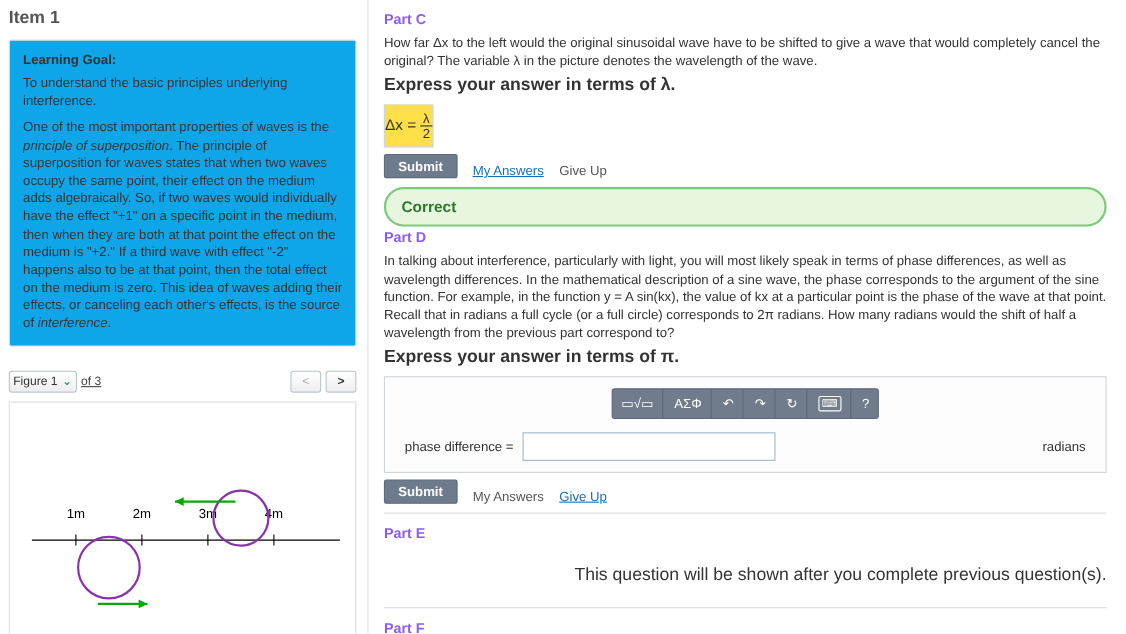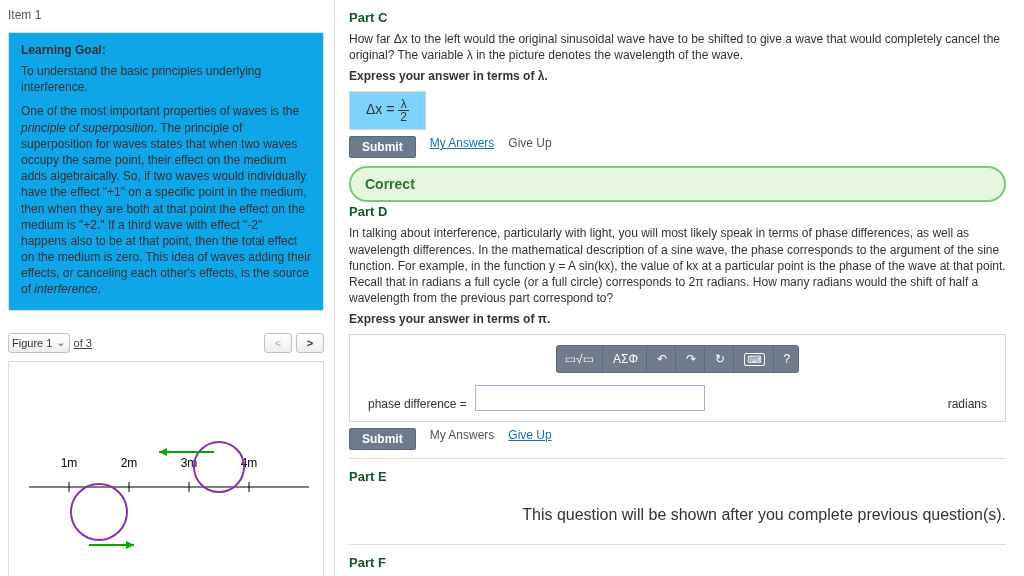--- a/index.html
+++ b/index.html
@@ -1,48 +1,48 @@
 <!DOCTYPE html>
 <html><head>
 <meta charset="utf-8">
 <style>
   * { box-sizing: border-box; margin: 0; padding: 0; }
   body { font-family: Arial, Helvetica, sans-serif; font-size: 12px; color: #333; background: #fff; width: 1024px; height: 576px; overflow: hidden; }
   .page { display: flex; height: 100%; }
   .left-col { width: 335px; padding: 8px 10px 8px 8px; border-right: 1px solid #d9dde0; }
   .right-col { flex: 1; padding: 8px 18px 8px 14px; overflow: hidden; }
-  .item-title { font-size: 12px; font-weight: 400; color: #555; margin-bottom: 10px; }
+  .item-title { font-size: 16px; font-weight: 700; color: #555; margin-bottom: 10px; }
   .learning-box { border: 1px solid #d9dde0; background: #0ea5e9; border-radius: 2px; padding: 10px 12px 12px; margin-bottom: 22px; }
   .lg-head { font-weight: bold; margin-bottom: 6px; color: #333; font-size: 12px; }
   .lg-text { font-size: 12px; color: #333; line-height: 1.35; margin-bottom: 8px; }
   .lg-para { font-size: 12px; color: #333; line-height: 1.35; }
   .lg-para i { font-style: italic; }
   .figure-bar { display: flex; align-items: center; gap: 4px; margin-bottom: 8px; }
   .figure-sel { border: 1px solid #b9c4cf; background: linear-gradient(#fff,#eee); font-size: 11px; padding: 1px 3px; height: 20px; display: inline-flex; align-items: center; border-radius: 3px; }
   .of3 { font-size: 11px; color: #444; margin-right: auto; text-decoration: underline; }
   .nav-btn { width: 28px; height: 20px; border: 1px solid #b9c4cf; background: linear-gradient(#fff,#eee); border-radius: 3px; font-size: 11px; line-height: 18px; text-align: center; cursor: pointer; }
   .nav-btn.disabled { color: #aaa; }
   .figure-frame { border: 1px solid #d9dde0; height: 240px; position: relative; background: #fff; }
   .wave-svg { position: absolute; top: 55px; left: 10px; }
-  .part-head { font-weight: bold; font-size: 13px; margin: 2px 0 6px; color: #14532d; }
+  .part-head { font-weight: bold; font-size: 13px; margin: 2px 0 6px; color: #8b5cf6; }
   .qtext { font-size: 12px; color: #333; line-height: 1.35; margin-bottom: 6px; }
-  .express { font-weight: bold; font-size: 12px; margin-bottom: 8px; }
-  .answer-disp { border: 1px solid #d0d5da; background: #7dd3fc; padding: 6px 16px; display: inline-block; margin-bottom: 6px; font-size: 14px; }
-  .submit-row { display: flex; align-items: flex-start; gap: 14px; margin-bottom: 8px; }
+  .express { font-weight: bold; font-size: 16px; margin-bottom: 8px; }
+  .answer-disp { border: 1px solid #d0d5da; background: #fde047; padding: 6px 0; display: inline-block; margin-bottom: 6px; font-size: 14px; }
+  .submit-row { display: flex; align-items: flex-end; gap: 14px; margin-bottom: 8px; }
   .submit-btn { background: #6d7b8d; color: #fff; border: 1px solid #5b6a7c; padding: 3px 12px; font-size: 12px; border-radius: 2px; cursor: pointer; font-weight: bold; }
   .link { color: #146ebe; text-decoration: none; cursor: pointer; font-size: 12px; }
   .link.u { text-decoration: underline; }
   .plain { color: #555; font-size: 12px; }
   .correct-box { border: 2px solid #7bc97b; background: #e7f7df; border-radius: 18px; padding: 8px 14px; font-weight: bold; color: #2a7a2a; font-size: 14px; width: 100%; }
   .divider { border-top: 1px solid #d9dde0; margin: 4px 0 10px; }
   .input-widget { border: 1px solid #d0d5da; padding: 10px 12px 10px; margin-bottom: 6px; background: #fdfdfd; }
   .toolbar { display: flex; align-items: center; gap: 2px; background: #707c8b; border: 1px solid #5b6a7c; border-radius: 3px; padding: 0; width: fit-content; margin: 0 auto 12px; height: 28px; }
   .tb-btn { color: #fff; font-size: 12px; padding: 0 8px; height: 100%; display: flex; align-items: center; border-right: 1px solid #5b6a7c; cursor: pointer; }
   .tb-btn:last-child { border-right: none; }
-  .input-row { display: flex; align-items: flex-end; gap: 8px; font-size: 12px; padding: 0 6px; }
+  .input-row { display: flex; align-items: center; gap: 8px; font-size: 12px; padding: 0 6px; }
   .ans-input { border: 1px solid #9fb4cc; width: 230px; height: 26px; background: #fff; }
   .partE-msg { text-align: right; color: #333; font-size: 16px; padding: 16px 0; }
   .frac { display: inline-block; text-align: center; vertical-align: middle; font-size: 12px; line-height: 1; }
   .frac .num { display: block; border-bottom: 1px solid #333; padding: 0 2px; }
   .frac .den { display: block; padding: 0 2px; }
   .kbd-ico { font-size: 10px; border: 1px solid #fff; border-radius: 2px; padding: 0 2px; }
 </style>
 </head>
 <body>
 

